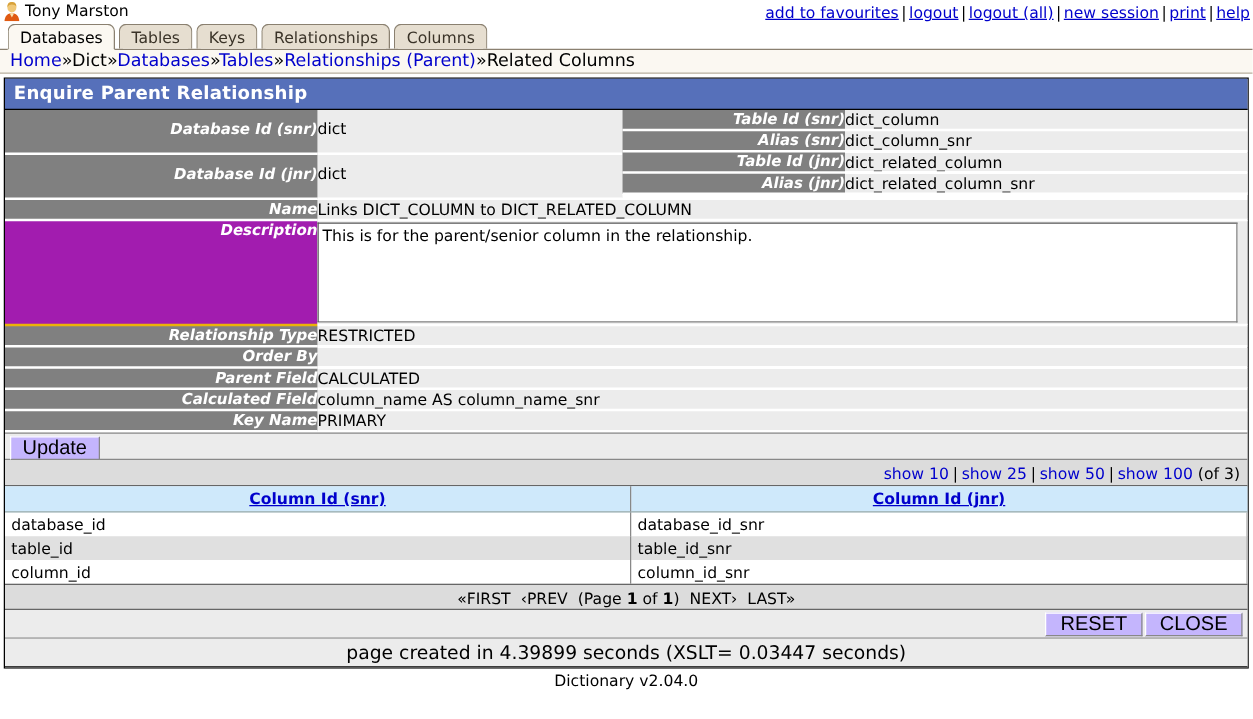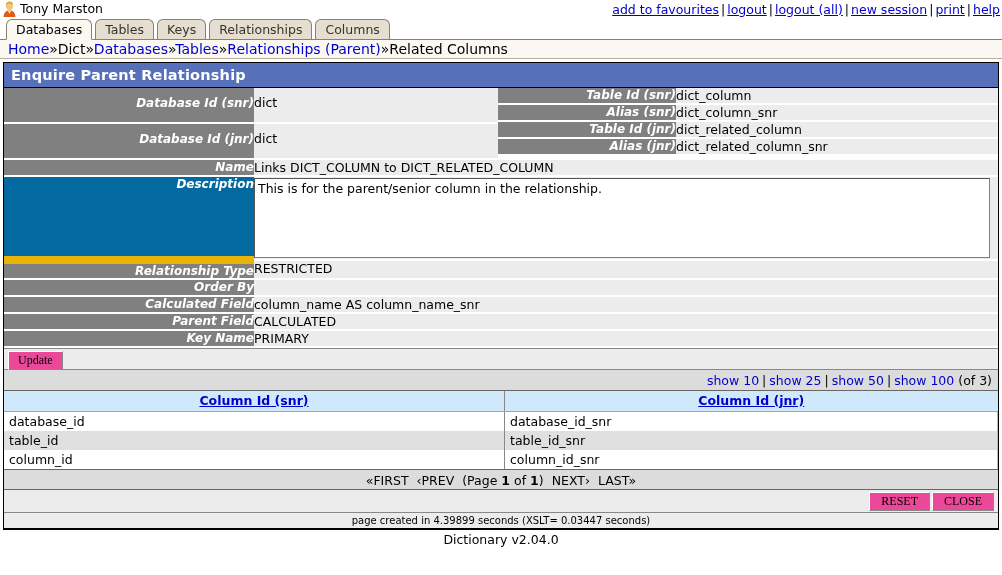--- a/index.html
+++ b/index.html
@@ -163,35 +163,35 @@
     border-top-color: #555;
     border-left-color: #555;
     height: 80px;
     margin: 1px 8px 1px 0;
     padding: 2px 3px;
     font-size: 12.5px;
     box-sizing: border-box;
     overflow: hidden;
   }
   td.desc-cell { background:#ececec; border-bottom: 2px solid #fff; padding-left:4px; }
-  td.desc-lbl  { background:#0369a1; border-bottom: 8px solid #eab308; }
+  td.desc-lbl  { background:#a21caf; border-bottom: 2px solid #eab308; }
 
   
   .btn-row {
     background: #ececec;
     border-top: 1px solid #888;
     border-bottom: 1px solid #888;
     padding: 2px 0 2px 4px;
     height: 22px;
     box-sizing: border-box;
   }
   .btn {
-    font-family: Liberation Serif, serif;
-    font-size: 12px;
-    background: #ec4899;
+    font-family: Liberation Sans, sans-serif;
+    font-size: 16px;
+    background: #c4b5fd;
     border: 1px solid #888;
     border-top-color: #fff;
     border-left-color: #fff;
     padding: 1px 9px;
     color: #000;
     line-height: 15px;
     display: inline-block;
   }
 
   
@@ -251,21 +251,21 @@
     height: 23px;
     box-sizing: border-box;
     border-bottom: 1px solid #888;
   }
   .bottom-btn-row .btn { padding: 1px 11px; margin-left: 2px; }
 
   
   .timing {
     background: #ececec;
     text-align: center;
-    font-size: 10px;
+    font-size: 15px;
     padding: 2px 0;
     border-bottom: 1px solid #000;
     box-sizing: border-box;
   }
   .version {
     text-align: center;
     font-size: 12.5px;
     padding: 2px 0;
     background: #fff;
     color: #000;
@@ -361,26 +361,26 @@
       </tr>
       <tr>
         <td class="lbl lbl-left">Relationship Type</td>
         <td class="val">RESTRICTED</td>
       </tr>
       <tr>
         <td class="lbl lbl-left">Order By</td>
         <td class="val">&nbsp;</td>
       </tr>
       <tr>
+        <td class="lbl lbl-left">Parent Field</td>
+        <td class="val">CALCULATED</td>
+      </tr>
+      <tr>
         <td class="lbl lbl-left">Calculated Field</td>
         <td class="val">column_name AS column_name_snr</td>
-      </tr>
-      <tr>
-        <td class="lbl lbl-left">Parent Field</td>
-        <td class="val">CALCULATED</td>
       </tr>
       <tr>
         <td class="lbl lbl-left">Key Name</td>
         <td class="val">PRIMARY</td>
       </tr>
     </tbody>
       </table>
 
     <div class="btn-row">
       <span class="btn">Update</span>

